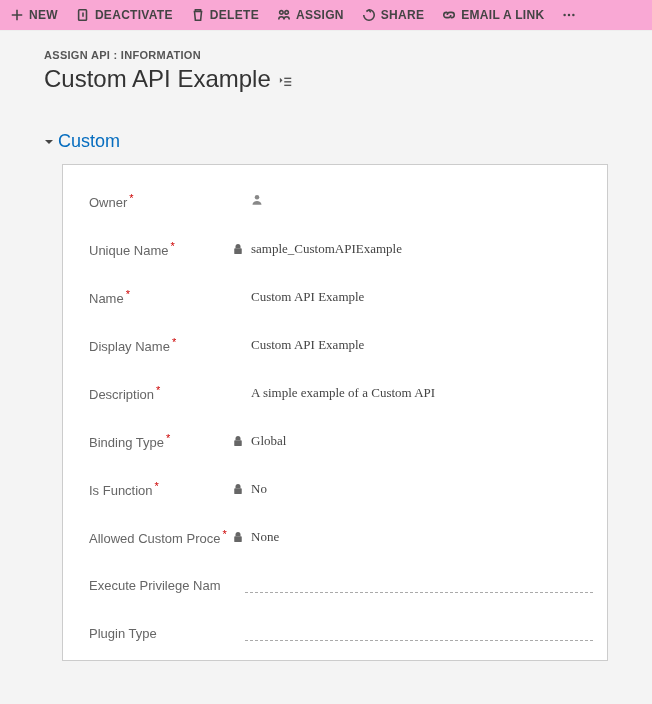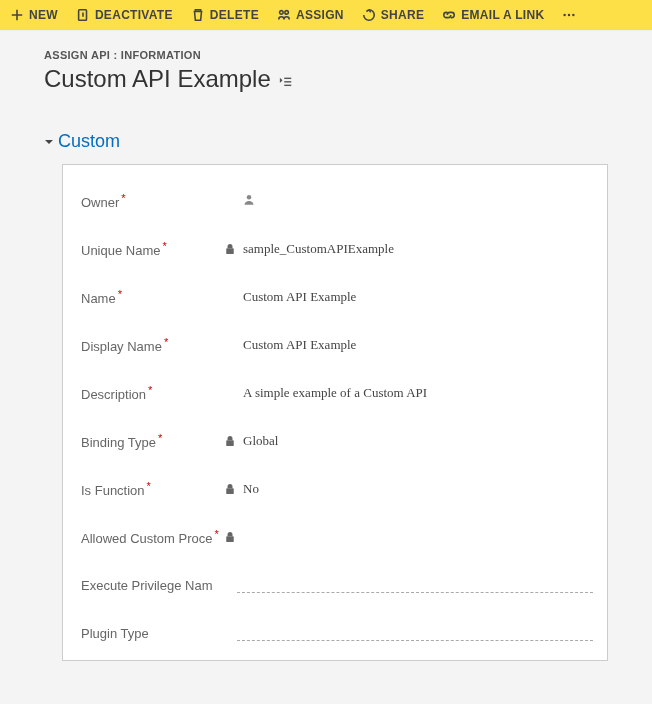--- a/index.html
+++ b/index.html
@@ -7,21 +7,21 @@
       font-family: "Segoe UI", Tahoma, Arial, sans-serif;
       font-size: 13px;
       color: #333;
       background: #f4f4f4;
       width: 652px;
       height: 704px;
       overflow: hidden;
     }
     
     .cmdbar {
-      background: #fde047;
+      background: #f9a8d4;
       border-bottom: 1px solid #eee;
       display: flex;
       align-items: center;
       padding: 8px 10px;
       gap: 18px;
       font-size: 12px;
       color: #444;
       font-weight: 600;
       letter-spacing: 0.3px;
     }
@@ -79,23 +79,24 @@
     .form-box {
       background: #fff;
       border: 1px solid #ccc;
       padding: 14px 14px 10px 14px;
       margin-left: 18px;
     }
     .row {
       display: flex;
       align-items: center;
       min-height: 30px;
-      margin: 7px 0 18px 4px;
+      margin: 7px 0 18px 12px;
       font-size: 13px;
       color: #555;
+      justify-content: center;
     }
     .row:last-child { margin-bottom: 2px; }
     .label {
       width: 142px;
       flex-shrink: 0;
       color: #666;
       white-space: nowrap;
       overflow: hidden;
     }
     .req {
@@ -281,20 +282,21 @@
     </div>
 
     <div class="row">
       <div class="label"><span>Allowed Custom Proce</span><span class="req">*</span></div>
       <div class="lockcell">
         <svg viewBox="0 0 12 14">
             <path d="M3 6V4a3 3 0 0 1 6 0v2"></path>
             <rect x="1.5" y="6" width="9" height="7" rx="1"></rect>
           </svg>
       </div>
+      <div class="value">None</div>
     </div>
 
     <div class="row">
       <div class="label"><span>Execute Privilege Nam</span></div>
       <div class="lockcell"></div>
       <div class="value empty"></div>
     </div>
 
     <div class="row">
       <div class="label"><span>Plugin Type</span></div>

